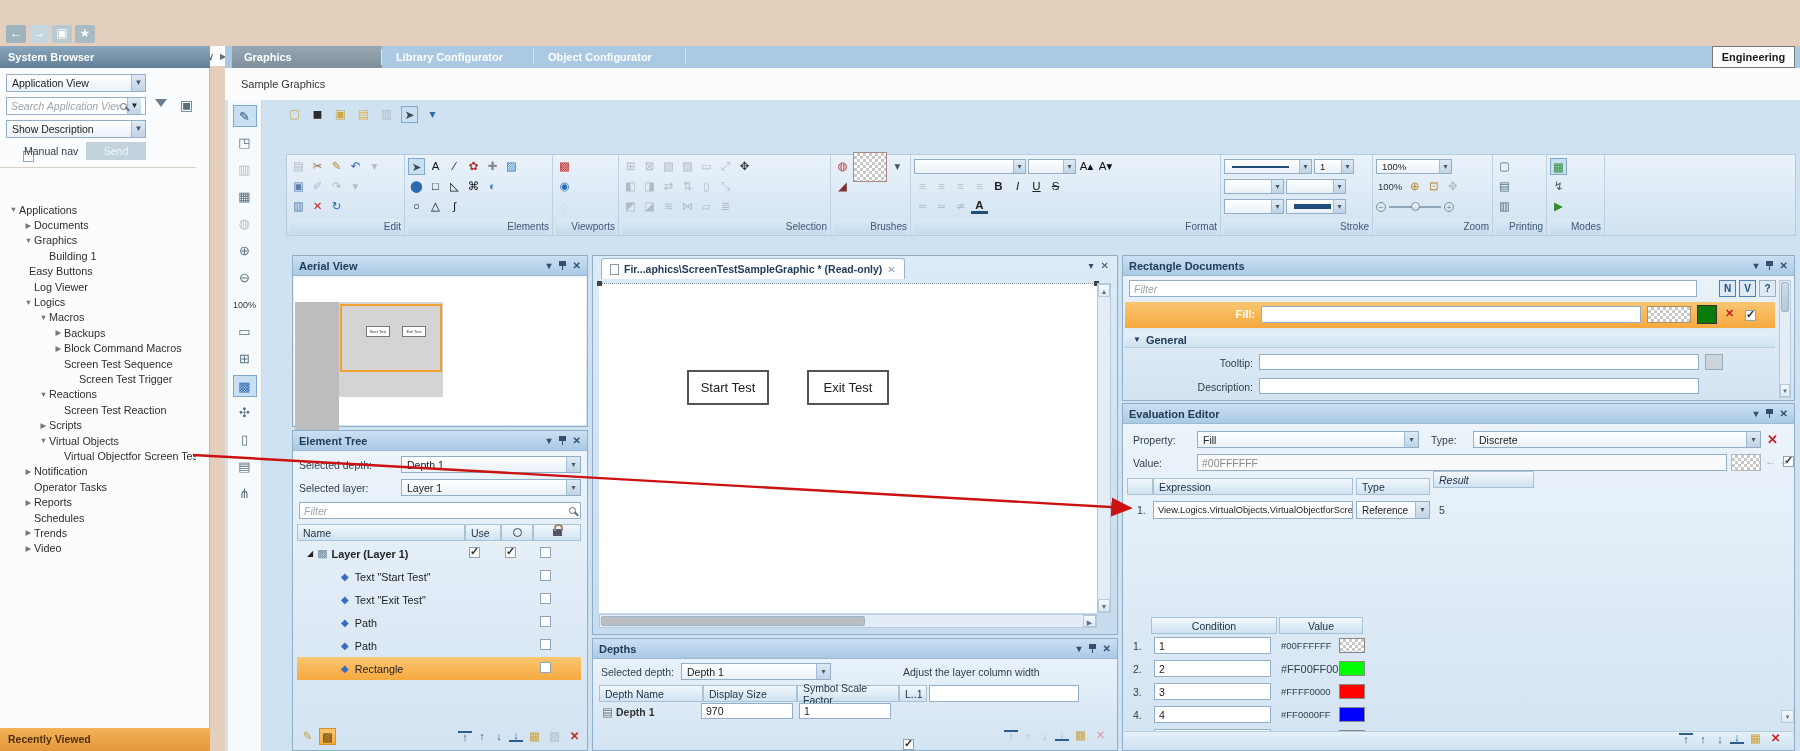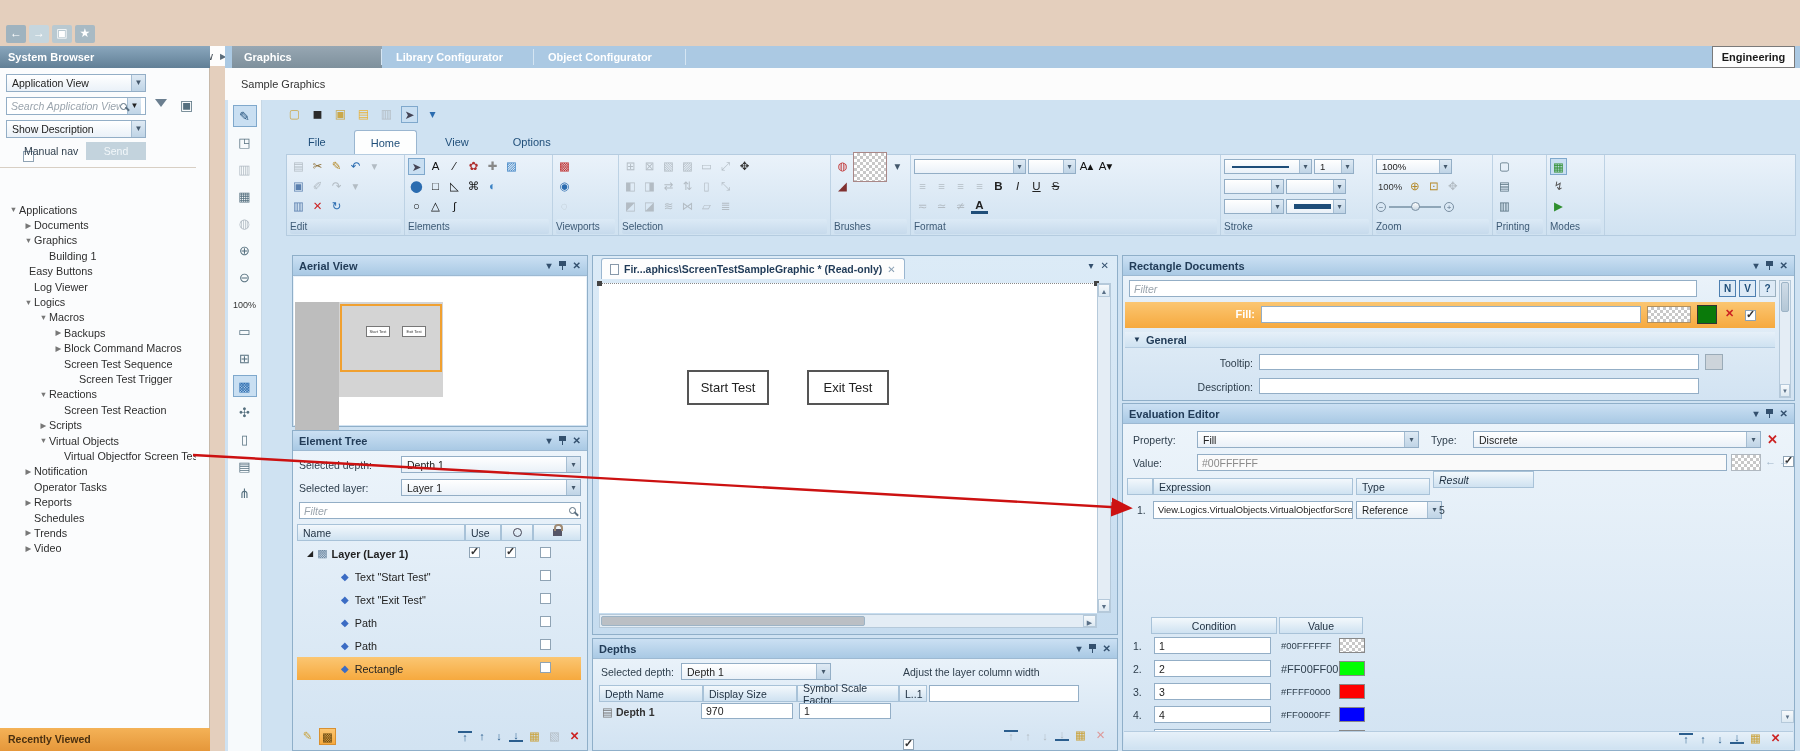--- a/index.html
+++ b/index.html
@@ -60,21 +60,21 @@
 .dis{color:#b3bcc4 !important}
 #rtabs{left:292px;top:130px;height:24px;display:flex;gap:12px}
 .rtab{padding:0 16px;line-height:24px;color:#1f4e79;font-size:11px}
 .rtab.active{background:#fdfefe;border:1px solid #9ab6d0;border-bottom:none;border-radius:3px 3px 0 0}
 #ribbon{left:286px;top:154px;width:1510px;height:82px;background:linear-gradient(#eaf2fa,#d0e2f1);border:1px solid #b5cce0;display:flex}
 .rgroup{height:100%;border-right:1px solid #bdd2e4;display:flex;flex-direction:column;padding:2px 3px 1px;flex:none}
 .rrows{flex:1;display:flex;flex-direction:column;justify-content:flex-start;gap:1px}
 .rrow{display:flex;align-items:center;gap:2px;height:19px}
 .ric{width:17px;height:17px;font-size:11.5px;line-height:17px;text-align:center;color:#4c6272;flex:none}
 .rtxt{font-size:9.5px;color:#333;padding:0 2px}
-.glabel{height:15px;margin-top:1px;background:linear-gradient(#dceaf6,#c6daec);border-radius:2px;text-align:left;font-size:10px;color:#3d5a75;line-height:15px}
+.glabel{height:15px;margin-top:1px;background:linear-gradient(#dceaf6,#c6daec);border-radius:2px;text-align:right;font-size:10px;color:#3d5a75;line-height:15px}
 .rcombo{height:15px;font-size:9.5px}
 .rcombo .car{line-height:13px;width:12px}
 .lsam{display:inline-block;width:70%;height:2px;background:#1f4e79;margin-left:2px}
 .lsam.thick{height:5px}
 .checker{background-image:linear-gradient(45deg,#c8c8c8 25%,transparent 25%,transparent 75%,#c8c8c8 75%),linear-gradient(45deg,#c8c8c8 25%,transparent 25%,transparent 75%,#c8c8c8 75%);background-size:6px 6px;background-position:0 0,3px 3px;background-color:#fff}
 .rsw{width:34px;height:30px;border:1px solid #a88;display:inline-block}
 .rslider{display:flex;align-items:center;gap:3px}
 .sl-circle{width:10px;height:10px;border:1px solid #7a8fa2;border-radius:50%;color:#5a7087;font-size:8px;line-height:9px;text-align:center}
 .sl-track{width:52px;height:2px;background:#8fa6b8;position:relative}
 .sl-thumb{position:absolute;left:22px;top:-4px;width:9px;height:9px;background:linear-gradient(#fdfdfd,#c8d6e2);border:1px solid #7a8fa2;border-radius:50%}
@@ -304,26 +304,20 @@
 
   <div class="abs" id="qat">
       <span class="qic" style="color: rgb(202, 168, 74);">▢</span>
       <span class="qic" style="color: rgb(43, 43, 43);">◼</span>
       <span class="qic" style="color: rgb(202, 168, 74);">▣</span>
       <span class="qic" style="color: rgb(232, 178, 60);">▤</span>
       <span class="qic dis">▥</span>
       <span class="qic selbox" style="color: rgb(68, 68, 85);">➤</span>
       <span class="qic" style="color: rgb(43, 108, 176);">▾</span>
     </div>
-  <div class="abs" id="rtabs">
-      <div class="rtab">File</div>
-      <div class="rtab active">Home</div>
-      <div class="rtab">View</div>
-      <div class="rtab">Options</div>
-    </div>
   <div class="abs" id="ribbon">
       <div class="rgroup" style="width: 118px;">
         <div class="rrows">
           <div class="rrow">
             <span class="ric dis">▤</span>
             <span class="ric" style="color: rgb(138, 106, 48);">✂</span>
             <span class="ric" style="color: rgb(181, 138, 42);">✎</span>
             <span class="ric" style="color: rgb(43, 108, 176);">↶</span>
             <span class="ric dis">▾</span>
           </div>
@@ -788,21 +782,21 @@
     <span class="abs" style="left:656px;top:51px;color:#9db3c7;font-weight:bold">→</span>
     <div>
         <div class="th" style="left: 4px; top: 74px; width: 26px;"></div>
         <div class="th" style="left: 30px; top: 74px; width: 200px;">Expression</div>
         <div class="th" style="left: 233px; top: 74px; width: 74px;">Type</div>
         <div class="th" style="left: 310px; top: 67px; width: 101px; font-style: italic;">Result</div>
       </div>
     <div>
         <span class="lbl" style="left: 14px; top: 100px;">1.</span>
         <div class="abs inp" style="left: 30px; top: 97px; width: 200px; height: 18px; font-size: 9.3px; overflow: hidden; white-space: nowrap;">View.Logics.VirtualObjects.VirtualObjectforScreenTest;</div>
-        <div class="abs combo" style="left: 233px; top: 97px; width: 86px; height: 18px; font-size: 10px;">
+        <div class="abs combo" style="left: 233px; top: 97px; width: 74px; height: 18px; font-size: 10px;">
           <span>Reference</span>
           <span class="car">▾</span>
         </div>
         <span class="lbl" style="left: 316px; top: 100px;">5</span>
       </div>
     <div>
         <div class="th" style="left: 28px; top: 213px; width: 126px; justify-content: center;">Condition</div>
         <div class="th" style="left: 156px; top: 213px; width: 84px; justify-content: center;">Value</div>
       </div>
     <div>

